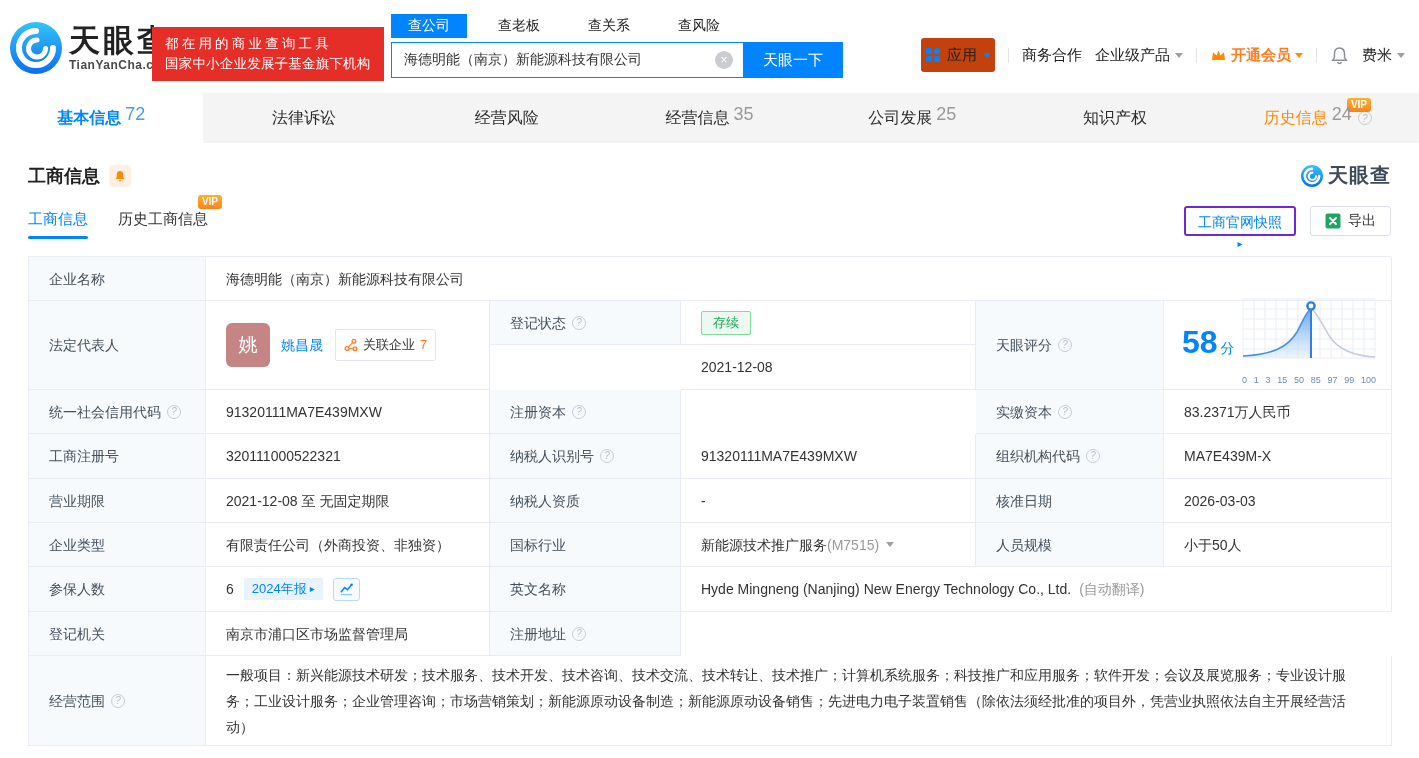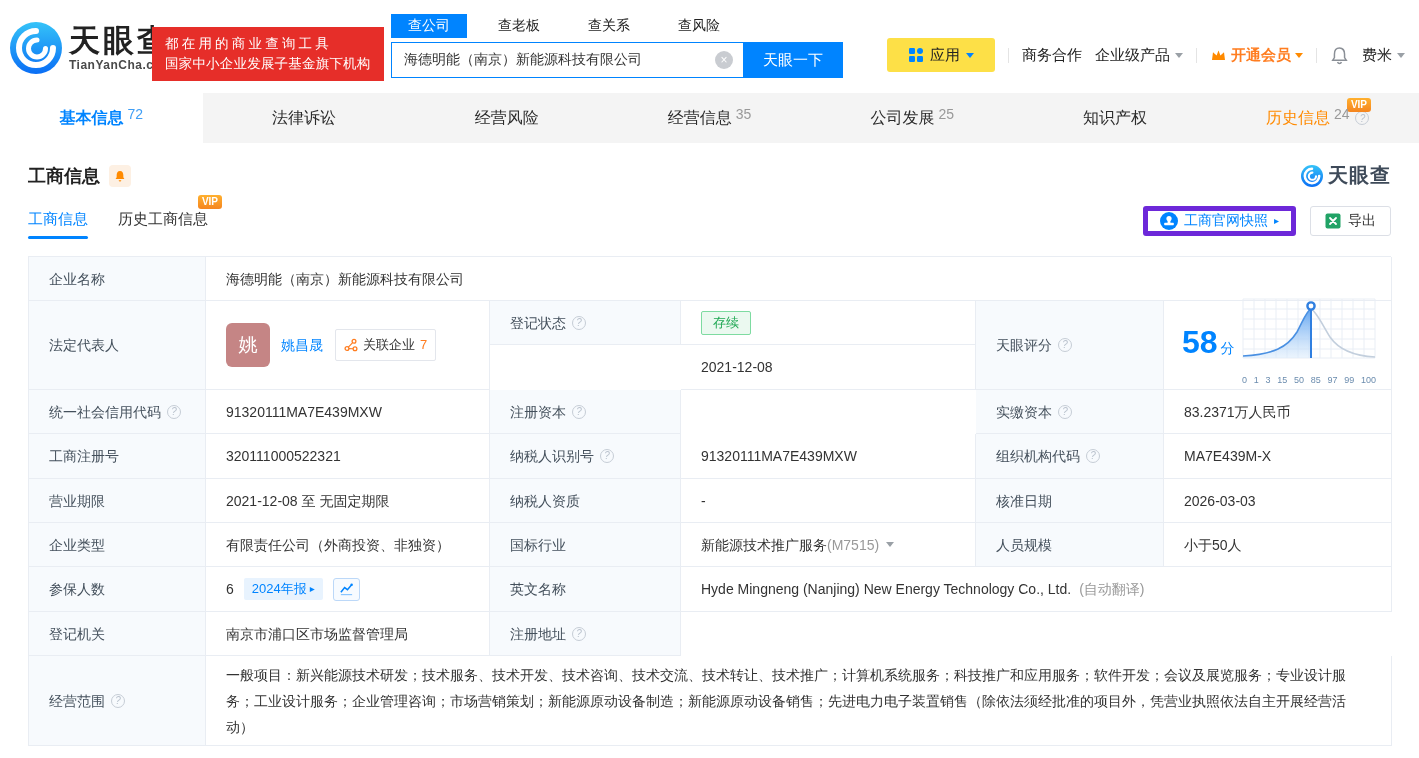--- a/index.html
+++ b/index.html
@@ -22,32 +22,32 @@
   .stab { padding:3px 17px; color:#222; cursor:pointer; }
   .stab.active { background:#0084ff; color:#fff; }
   .sboxrow { display:flex; margin-top:3px; }
   .sinput { position:relative; flex:1; }
   .sinput input { width:100%; height:36px; border:1px solid #0084ff; border-right:none; padding:0 34px 0 12px; font-size:14px; color:#333; outline:none; font-family:inherit; }
   .clear { position:absolute; right:10px; top:9px; width:18px; height:18px; border-radius:50%; background:#c9ccd1; color:#fff; font-size:12px; line-height:18px; text-align:center; cursor:pointer; }
   .clear::before { content:"×"; }
   .sbtn { width:100px; height:36px; background:#0084ff; color:#fff; font-size:15px; border:none; cursor:pointer; font-family:inherit; }
 
   .rnav { position:absolute; right:14px; top:36px; height:38px; display:flex; align-items:center; gap:13px; font-size:15px; }
-  .apps { display:flex; align-items:center; gap:6px; background:#fde047; border-radius:3px; height:34px; padding:0 21px; cursor:pointer; color:#222; }
+  .apps { display:flex; align-items:center; gap:6px; background:#c2410c; border-radius:3px; height:34px; padding:0 4px; cursor:pointer; color:#222; }
   .car { width:0; height:0; border-left:4px solid transparent; border-right:4px solid transparent; border-top:5px solid currentColor; display:inline-block; }
   .car.blue { color:#0084ff; } .car.gray { color:#9aa0a6; } .car.orange { color:#ff8a00; }
   .sep { width:1px; height:15px; background:#e4e4e4; }
   .rnav-item { color:#222; display:flex; align-items:center; gap:5px; cursor:pointer; }
   .viplink { color:#ff7d20; font-weight:700; display:flex; align-items:center; gap:4px; cursor:pointer; }
   .belllink { cursor:pointer; display:flex; align-items:center; }
 
   
   .tabbar { display:flex; height:50px; background:#f4f4f4; }
   .tab { flex:1; display:flex; align-items:center; justify-content:center; font-size:16px; color:#2b2b2b; cursor:pointer; position:relative; }
-  .tab .cnt { font-size:14px; color:#999; margin-left:4px; position:relative; top:-4px; }
+  .tab .cnt { font-size:18px; color:#999; margin-left:4px; position:relative; top:-4px; }
   .tab.active { background:#fff; color:#0084ff; font-weight:700; }
   .tab.active .cnt { color:#3f9ef5; font-weight:400; }
   .tab.vip-tab { color:#ff8a00; }
   .vipb { background:linear-gradient(#ffb02e,#f5851f); color:#fff; font-size:10px; font-weight:700; border-radius:3px; padding:1px 4px; line-height:12px; }
   .tab .vipb { position:absolute; top:5px; right:48px; }
   .q { display:inline-flex; width:14px; height:14px; border:1px solid #c6cdd6; border-radius:50%; color:#b9c2cd; font-size:10px; align-items:center; justify-content:center; margin-left:6px; flex:none; cursor:pointer; }
   .q::before { content:"?"; }
 
   
   main { padding:0 28px; }
@@ -58,21 +58,21 @@
   .watermark { display:flex; align-items:center; gap:5px; }
   .watermark span { font-size:20px; font-weight:700; color:#3e4a59; letter-spacing:1px; }
 
   .subrow { margin-top:21px; display:flex; align-items:center; justify-content:space-between; }
   .subtabs { display:flex; gap:30px; font-size:15px; }
   .subtab { position:relative; padding-bottom:10px; color:#333; cursor:pointer; }
   .subtab.active { color:#0084ff; }
   .subtab.active::after { content:""; position:absolute; left:0; right:0; bottom:0; height:3px; background:#0084ff; border-radius:2px; }
   .subtab .vipb { position:absolute; top:-15px; right:-14px; }
   .actions { display:flex; gap:14px; margin-top:-8px; }
-  .btn-snap { height:30px; border:5px solid #6d28d9; border-radius:3px; background:#fff; color:#0084ff; font-size:14px; display:flex; align-items:center; gap:6px; padding:0 12px; cursor:pointer; font-family:inherit; }
+  .btn-snap { height:30px; border:2px solid #6d28d9; border-radius:3px; background:#fff; color:#0084ff; font-size:14px; display:flex; align-items:center; gap:6px; padding:0 12px; cursor:pointer; font-family:inherit;flex-direction:column; }
   .btn-snap .arr { font-size:10px; }
   .btn-exp { height:30px; border:1px solid #dcdfe6; border-radius:3px; background:#fff; color:#333; font-size:14px; display:flex; align-items:center; gap:7px; padding:0 14px; cursor:pointer; font-family:inherit; }
 
   
   .grid { margin-top:17px; display:grid; grid-template-columns:177px 284px 191px 295px 188px 228px; grid-template-rows:44px 44px 45px 44px 45px 44px 44px 45px 44px 90px; border-top:1px solid #e9edf3; border-left:1px solid #e9edf3; }
   .cell { display:flex; align-items:center; padding:0 20px; border-right:1px solid #e9edf3; border-bottom:1px solid #e9edf3; font-size:14px; background:#fff; line-height:24px; }
   .lbl { background:#f7fafd; color:#44505c; }
   .gray { color:#999; } .orange { color:#ff7d20; font-weight:400; }
   .link { color:#0084ff; }
   .avatar { width:44px; height:44px; border-radius:6px; background:#c58585; color:#fff; font-size:19px; display:flex; align-items:center; justify-content:center; flex:none; cursor:pointer; }

